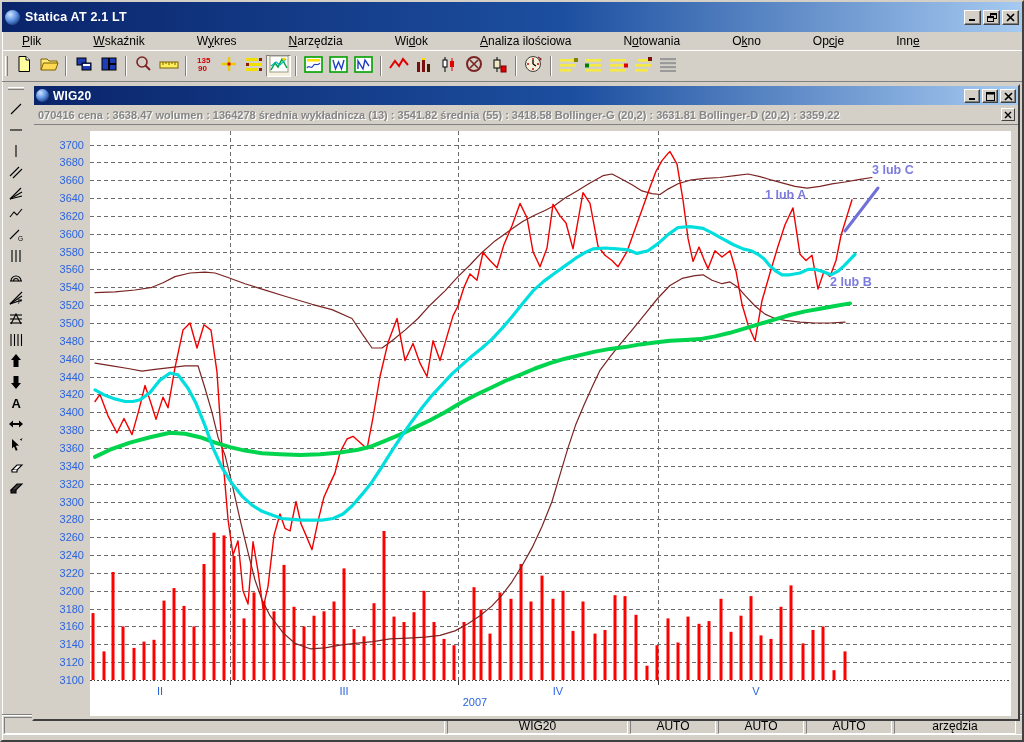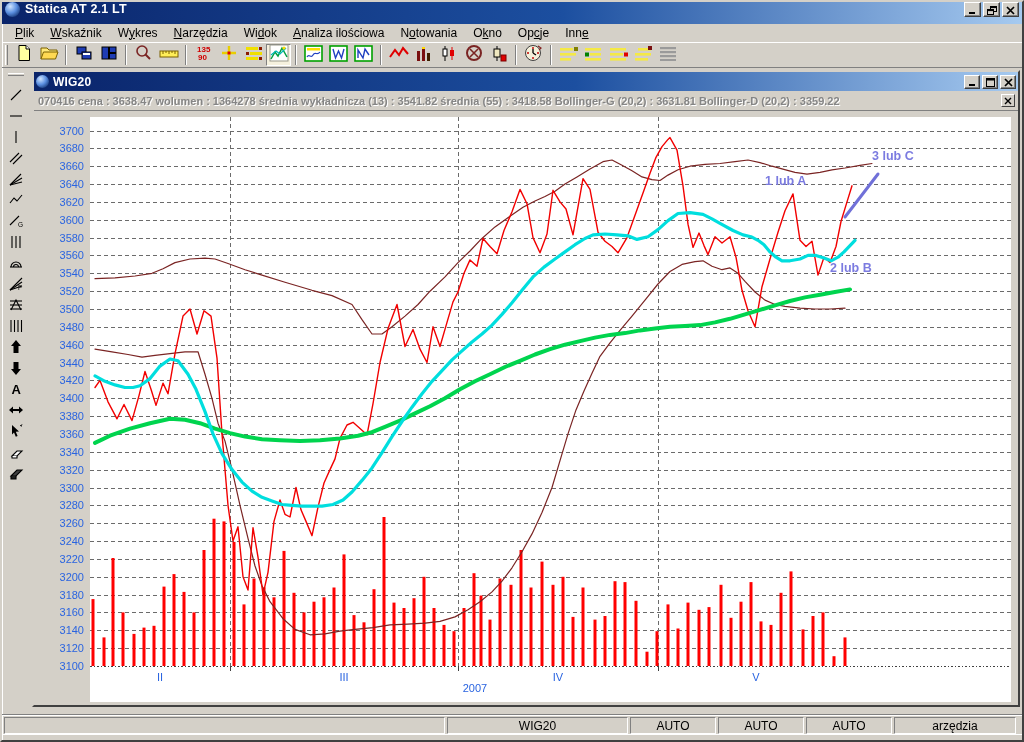--- a/index.html
+++ b/index.html
@@ -1,27 +1,27 @@
 <!DOCTYPE html>
 <html><head>
 <meta charset="utf-8">
 <style>
   html,body{margin:0;padding:0;background:#000;}
   body{width:1024px;height:742px;overflow:hidden;font-family:"Liberation Sans",sans-serif;}
   *{box-sizing:border-box;}
   .app{width:1024px;height:742px;background:#D4D0C8;border:2px solid;border-color:#D4D0C8 #404040 #404040 #D4D0C8;box-shadow:inset 1px 1px 0 #fff;display:flex;flex-direction:column;}
-  .titlebar{height:22px;background:linear-gradient(90deg,#0a246a 0%,#1c4fa0 55%,#a6caf0 100%);display:flex;padding:0 3px;flex:0 0 auto;}
+  .titlebar{height:30px;background:linear-gradient(90deg,#0a246a 0%,#1c4fa0 55%,#a6caf0 100%);display:flex;align-items:center;padding:0 3px;flex:0 0 auto;}
   .titlebar .ticon{width:15px;height:15px;border-radius:50%;background:radial-gradient(circle at 35% 30%,#cfe4ff,#5b8fe0 45%,#10306e 85%);margin-right:5px;flex:0 0 auto;}
   .titletext{color:#fff;font-weight:bold;font-size:12.5px;flex:1;letter-spacing:.2px;}
   .winbtns{display:flex;gap:2px;}
   .wbtn{width:17px;height:15px;background:#D4D0C8;border:1px solid;border-color:#fff #404040 #404040 #fff;box-shadow:inset -1px -1px 0 #808080;display:flex;align-items:center;justify-content:center;}
-  .menubar{height:18px;display:flex;align-items:center;padding-left:5px;flex:0 0 auto;}
+  .menubar{height:18px;display:flex;align-items:center;padding-left:12px;flex:0 0 auto;gap:36px;}
   .menu-item{font-size:12px;padding:1px 8px 2px 8px;color:#000;}
   .menu-item u{text-decoration:underline;}
-  .toolbar{height:26px;display:flex;align-items:center;padding:1px 2px;border-top:1px solid #fff;border-bottom:1px solid #808080;flex:0 0 auto;}
+  .toolbar{height:32px;display:flex;align-items:center;padding:1px 2px;border-top:1px solid #fff;border-bottom:1px solid #808080;flex:0 0 auto;}
   .grip{width:3px;height:20px;border-left:1px solid #fff;border-right:1px solid #808080;margin:0 3px 0 1px;}
   .tbtn{width:25px;height:22px;display:flex;align-items:center;justify-content:center;background:transparent;}
   .tbtn.checked{background:#f6f1de;border:1px solid;border-color:#808080 #fff #fff #808080;}
   .tsep{width:2px;height:20px;border-left:1px solid #808080;border-right:1px solid #fff;margin:0 4px;}
   .workspace{flex:1;display:flex;min-height:0;}
   .palette{width:28px;flex:0 0 auto;display:flex;flex-direction:column;align-items:center;padding-top:2px;}
   .phandle{width:16px;height:3px;border-top:1px solid #fff;border-bottom:1px solid #808080;margin:3px 0 8px 0;}
   .tool-btn{width:24px;height:21px;display:flex;align-items:center;justify-content:center;}
   .mdi{flex:1;position:relative;padding:2px;min-width:0;}
   .child{height:637px;border:2px solid;border-color:#D4D0C8 #404040 #404040 #D4D0C8;box-shadow:inset 1px 1px 0 #fff;display:flex;flex-direction:column;background:#D4D0C8;}

